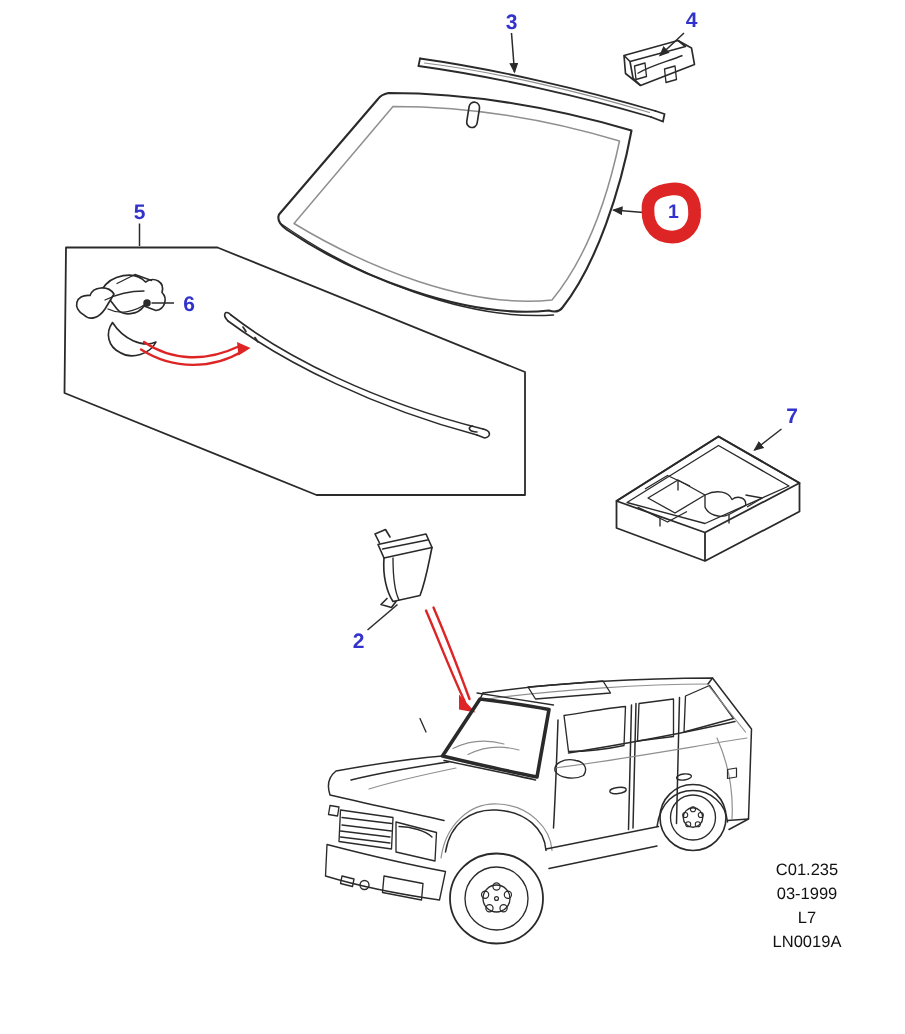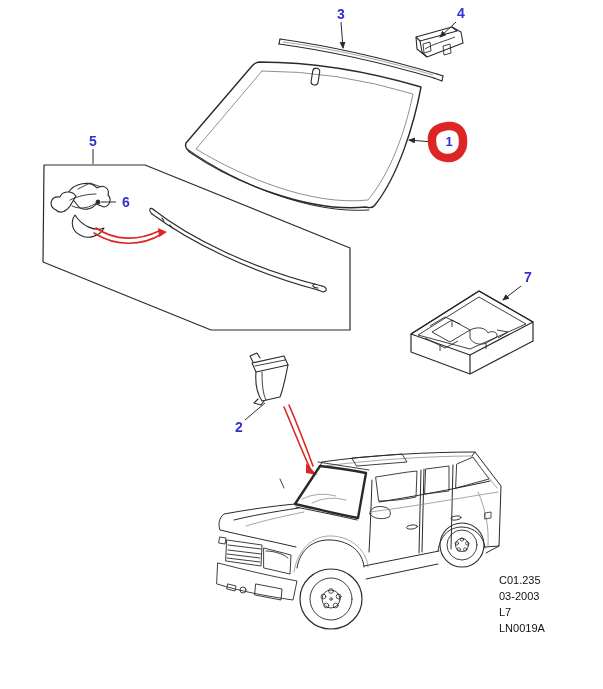--- a/index.html
+++ b/index.html
@@ -26,21 +26,21 @@
     transform:translate(-50%,-50%);
     font-size:13px;
     font-weight:bold;
     color:#3232cc;
     line-height:1;
     cursor:pointer;
   }
   .footer-block{
     position:absolute;
     left:499px;top:572px;width:78px;
-    text-align:left;
+    text-align:center;
     font-size:11px;
     color:#111;
     line-height:16px;
   }
 </style>
 </head>
 <body>
 
 <div class="canvas">
 
@@ -237,18 +237,18 @@
 <span class="badge-num" style="left:449px;top:141px;">1</span>
 <span class="callout" style="left:239px;top:427px;">2</span>
 <span class="callout" style="left:341px;top:14px;">3</span>
 <span class="callout" style="left:461px;top:13px;">4</span>
 <span class="callout" style="left:93px;top:141px;">5</span>
 <span class="callout" style="left:126px;top:202px;">6</span>
 <span class="callout" style="left:528px;top:277px;">7</span>
 
 <div class="footer-block">
   <div>C01.235</div>
-  <div>03-2003</div>
+  <div>03-1999</div>
   <div>L7</div>
   <div>LN0019A</div>
 </div>
 
 </div>
 
 </body></html>

